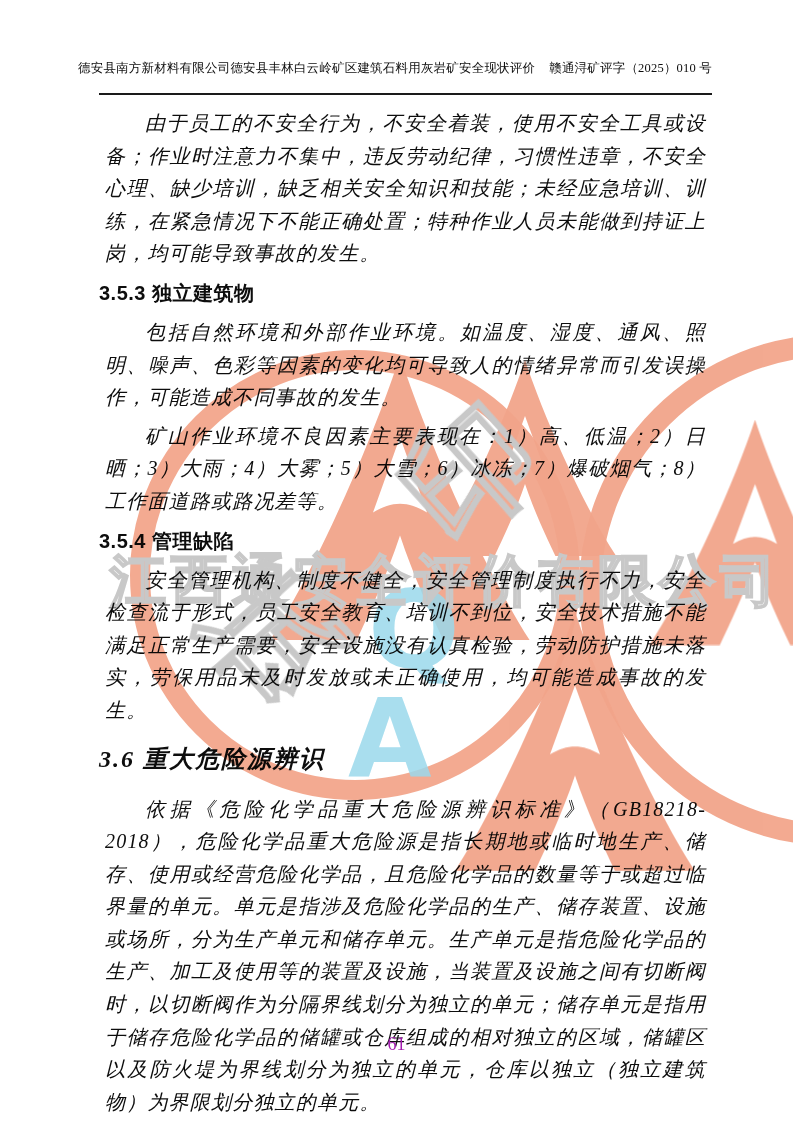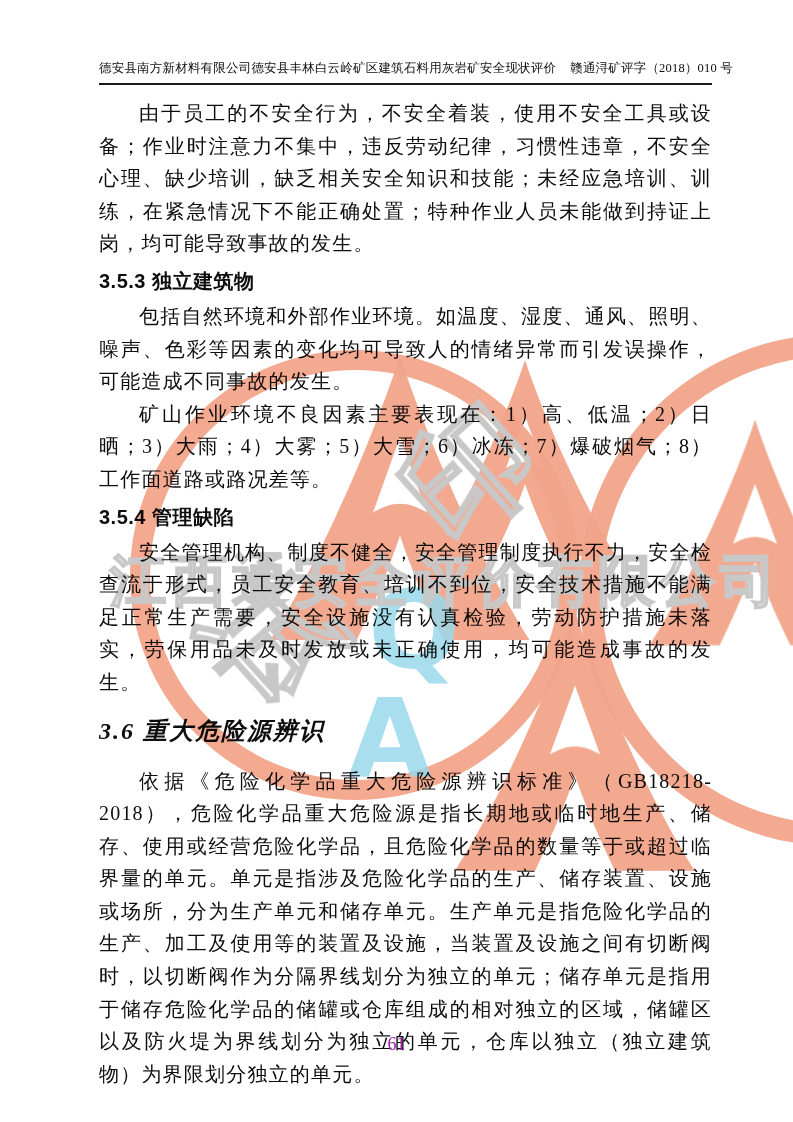--- a/index.html
+++ b/index.html
@@ -11,70 +11,71 @@
     overflow:hidden;
     font-family:"Liberation Serif","DejaVu Serif",serif;
     color:#0d0d0d;
   }
   .content{
     position:absolute;
     left:99px;top:60px;
     width:613px;
   }
   .hdr{
-    display:flex;justify-content:space-between;align-items:flex-end;
+    display:flex;justify-content:flex-end;align-items:flex-end;
     font-size:12.5px;
-    padding-bottom:6px;
+    padding-bottom:16px;
     border-bottom:2px solid #1a1a1a;
     white-space:nowrap;
     letter-spacing:0.2px;
   }
   .hdr .doc-no{padding-left:14px;}
   .body-text{margin-top:12px;}
   h2.sec{
     font-family:"Liberation Sans","DejaVu Sans",sans-serif;
     font-size:20px;font-weight:bold;
     margin:4px 0 2px 0;line-height:34px;
     letter-spacing:0.5px;
   }
   h2.sec-big{
     font-family:"Liberation Serif","DejaVu Serif",serif;
     font-style:italic;
     font-size:24px;font-weight:bold;
     margin:12px 0 14px 0;line-height:40px;
     letter-spacing:2px;
   }
   p.para{
-    margin:0;
+    margin:6px;
     font-size:20px;
     line-height:32.6px;
     text-align:justify;
     text-indent:2em;
     letter-spacing:1.2px;
+    font-style:italic;
   }
   .page-num{
     position:absolute;left:0;right:0;top:1034px;
     text-align:center;font-size:18px;color:#a21caf;
   }
   .watermark{
     position:absolute;inset:0;
     pointer-events:none;
     mix-blend-mode:multiply;
   }
 </style>
 </head>
 <body>
 
 <div class="page">
 
   <div class="content">
 
     <div class="hdr">
       <span>德安县南方新材料有限公司德安县丰林白云岭矿区建筑石料用灰岩矿安全现状评价</span>
-      <span class="doc-no">赣通浔矿评字（2018）010 号</span>
+      <span class="doc-no">赣通浔矿评字（2025）010 号</span>
     </div>
 
     <div class="body-text">
 
       <p class="para">由于员工的不安全行为，不安全着装，使用不安全工具或设备；作业时注意力不集中，违反劳动纪律，习惯性违章，不安全心理、缺少培训，缺乏相关安全知识和技能；未经应急培训、训练，在紧急情况下不能正确处置；特种作业人员未能做到持证上岗，均可能导致事故的发生。</p>
 
       <h2 class="sec">3.5.3 独立建筑物</h2>
       <p class="para">包括自然环境和外部作业环境。如温度、湿度、通风、照明、噪声、色彩等因素的变化均可导致人的情绪异常而引发误操作，可能造成不同事故的发生。</p>
       <p class="para">矿山作业环境不良因素主要表现在：1）高、低温；2）日晒；3）大雨；4）大雾；5）大雪；6）冰冻；7）爆破烟气；8）工作面道路或路况差等。</p>
 

